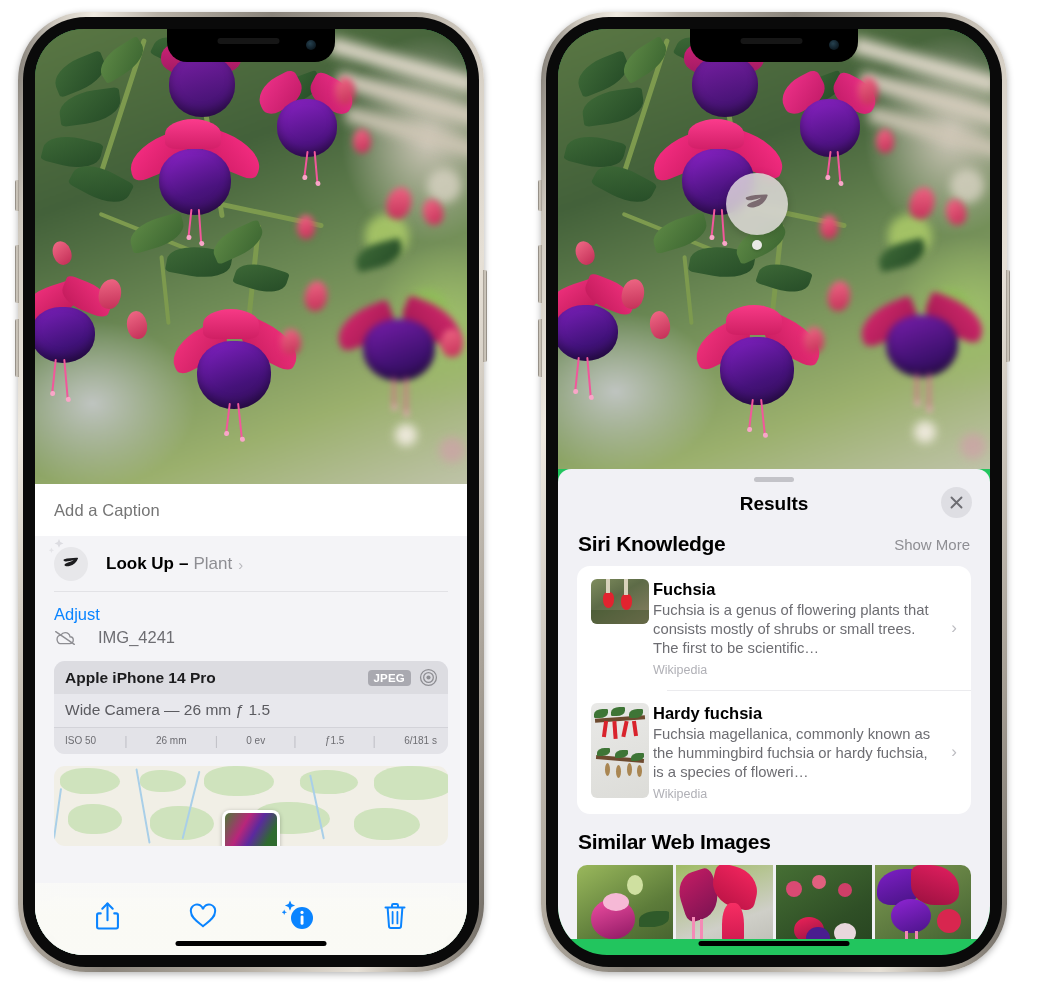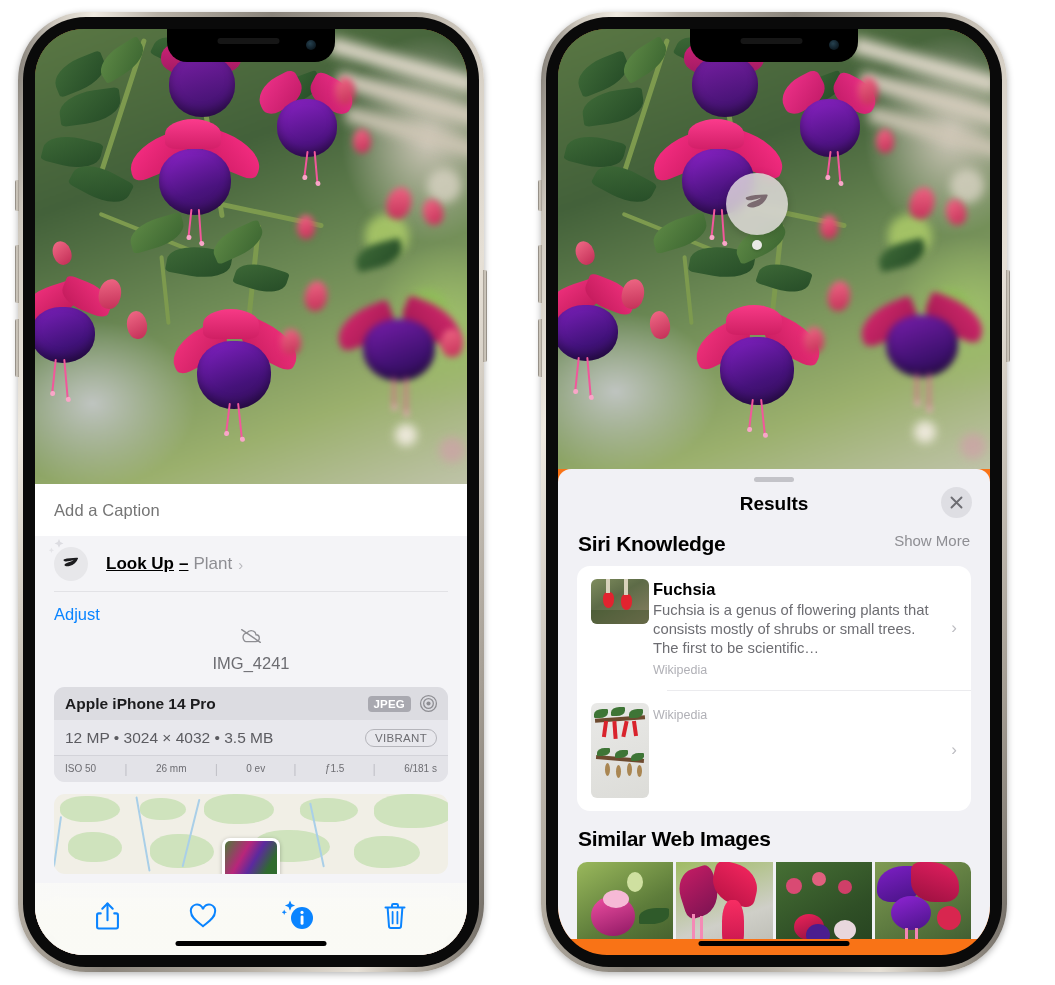--- a/index.html
+++ b/index.html
@@ -23,21 +23,21 @@
     box-shadow: 0 2px 7px rgba(0,0,0,.30);
   }
   .frame-inner {
     position: absolute; left: 5px; top: 5px; right: 5px; bottom: 5px;
     border-radius: 63px;
     background: #0a0a0a;
   }
   .screen {
     position: absolute; left: 17px; top: 17px; right: 17px; bottom: 17px;
     border-radius: 49px;
-    background: #f97316;
+    background: #22c55e;
     overflow: hidden;
   }
   
   .btn-side {
     position: absolute; left: -3px; width: 4px;
     background: linear-gradient(90deg,#7d776f,#d9d3c8 45%,#9c958b);
     border-radius: 2px 0 0 2px;
   }
   .btn-silent { top: 168px; height: 31px; }
   .btn-vup    { top: 233px; height: 58px; }
@@ -131,31 +131,31 @@
     height:1px; background:#e2e2e6;
   }
   .lu-icon-wrap { position: relative; width: 34px; height: 34px; flex: 0 0 auto; }
   .lu-circle {
     position:absolute; left:0; top:0; width:34px; height:34px;
     border-radius:50%; background:#e7e7ea;
     display:flex; align-items:center; justify-content:center;
   }
   .lu-sparkle { position:absolute; left:-8px; top:-9px; width:22px; height:22px; }
   .lu-text { margin-left: 18px; font-size: 17px; display:flex; align-items:center; gap:5px; }
-  .lu-text b { font-weight: 700; color:#000;text-decoration:underline; }
+  .lu-text b { font-weight: 700; color:#000; }
   .lu-text .sub { color: #8e8e93; font-weight: 400; }
   .chev { color: #b9b9be; font-size: 15px; margin-left: 1px; }
 
   .date-row {
     padding: 13px 19px 0 19px; display:flex; align-items:flex-start;
     justify-content: space-between;
   }
   .date-main { font-size: 16.5px; font-weight: 700; color:#000; letter-spacing:-.1px; }
   .adjust { font-size: 16.5px; color:#0a84ff; }
-  .file-row { padding: 4px 19px 0 19px; display:flex; align-items:center; gap:10px;flex-direction:column; }
+  .file-row { padding: 4px 19px 0 19px; display:flex; align-items:center; gap:22px; }
   .file-name { font-size: 16.5px; color:#6d6d72; }
 
   .exif-card {
     margin: 14px 19px 0 19px; border-radius: 11px; overflow: hidden;
     background: #e8e8ed;
   }
   .exif-head {
     height: 33px; display:flex; align-items:center; justify-content:space-between;
     padding: 0 10px 0 11px; background:#dcdce1;
   }
@@ -235,21 +235,21 @@
   .res-head {
     position:relative; height:44px; display:flex; align-items:center; justify-content:center;
   }
   .res-title { font-size:19px; font-weight:700; color:#000; }
   .res-close {
     position:absolute; right:18px; top:5px; width:31px; height:31px; border-radius:50%;
     background:#dedee3; display:flex; align-items:center; justify-content:center;
   }
 
   .sec-head {
-    display:flex; align-items:flex-start; justify-content:space-between;
+    display:flex; align-items:center; justify-content:space-between;
     padding: 6px 20px 10px 20px;
   }
   .sec-title { font-size:21px; font-weight:700; color:#000; letter-spacing:-.3px; }
   .sec-more { font-size:15px; color:#8e8e93; }
 
   .kcard {
     margin: 0 19px; background:#fff; border-radius:13px; overflow:hidden;
   }
   .krow { display:flex; padding: 13px 13px 13px 14px; position:relative; align-items:flex-start; }
   .krow + .krow::before {
@@ -424,24 +424,21 @@
               <span class="right">
                 <span class="badge-jpeg">JPEG</span>
                 <svg class="raw-ico" viewBox="0 0 22 22">
                   <circle cx="11" cy="11" r="9.2" fill="none" stroke="#8e8e93" stroke-width="1.5"></circle>
                   <circle cx="11" cy="11" r="5.6" fill="none" stroke="#8e8e93" stroke-width="1.5"></circle>
                   <circle cx="11" cy="11" r="2.4" fill="#8e8e93"></circle>
                 </svg>
               </span>
             </div>
             <div class="exif-body">
-              <div class="exif-l2row">
-                <span class="exif-l2">12 MP • 3024 × 4032 • 3.5 MB</span>
-                <span class="badge-vibrant">VIBRANT</span>
-              </div>
+              <div class="exif-l1">Wide Camera — 26 mm ƒ 1.5</div>
             </div>
             <div class="exif-foot">
               <span>ISO 50</span>
               <span class="sep">|</span>
               <span>26 mm</span>
               <span class="sep">|</span>
               <span>0 ev</span>
               <span class="sep">|</span>
               <span>ƒ1.5</span>
               <span class="sep">|</span>
@@ -663,20 +660,22 @@
               <div style="position:absolute;left:5px;top:54px;width:48px;height:4px;background:#6d4a2f;transform:rotate(5deg)"></div>
               <div style="position:absolute;left:6px;top:45px;width:13px;height:8px;border-radius:60% 10% 60% 10%;background:#3e7536"></div>
               <div style="position:absolute;left:24px;top:47px;width:13px;height:8px;border-radius:60% 10% 60% 10%;background:#3e7536"></div>
               <div style="position:absolute;left:40px;top:50px;width:13px;height:8px;border-radius:60% 10% 60% 10%;background:#3e7536"></div>
               <div style="position:absolute;left:14px;top:60px;width:5px;height:13px;border-radius:50%;background:#a98652"></div>
               <div style="position:absolute;left:25px;top:62px;width:5px;height:13px;border-radius:50%;background:#a98652"></div>
               <div style="position:absolute;left:36px;top:60px;width:5px;height:13px;border-radius:50%;background:#a98652"></div>
               <div style="position:absolute;left:46px;top:62px;width:5px;height:12px;border-radius:50%;background:#a98652"></div>
             </div>
             <div class="kbody">
+              <div class="ktitle">Hardy fuchsia</div>
+              <div class="kdesc">Fuchsia magellanica, commonly known as the hummingbird fuchsia or hardy fuchsia, is a species of floweri…</div>
               <div class="ksrc">Wikipedia</div>
             </div>
             <span class="kchev">›</span>
           </div>
 
         </div>
 
         <div class="sec-head" style="padding-top:16px;padding-bottom:0">
           <span class="sec-title">Similar Web Images</span>
         </div>

